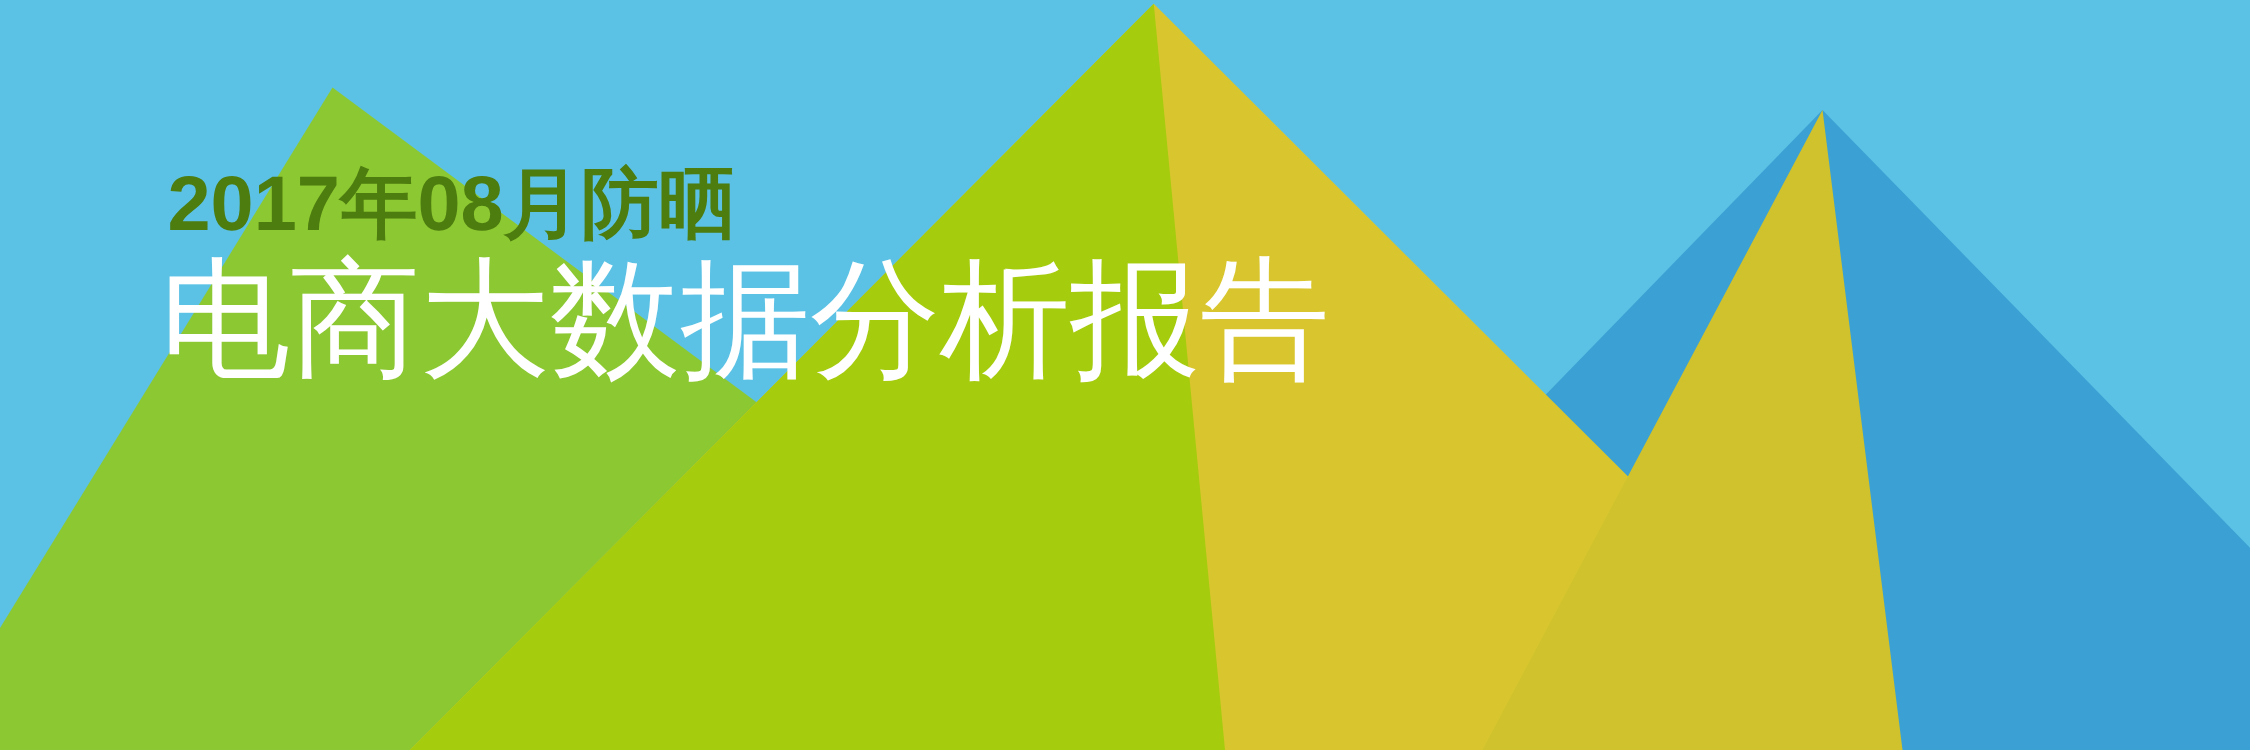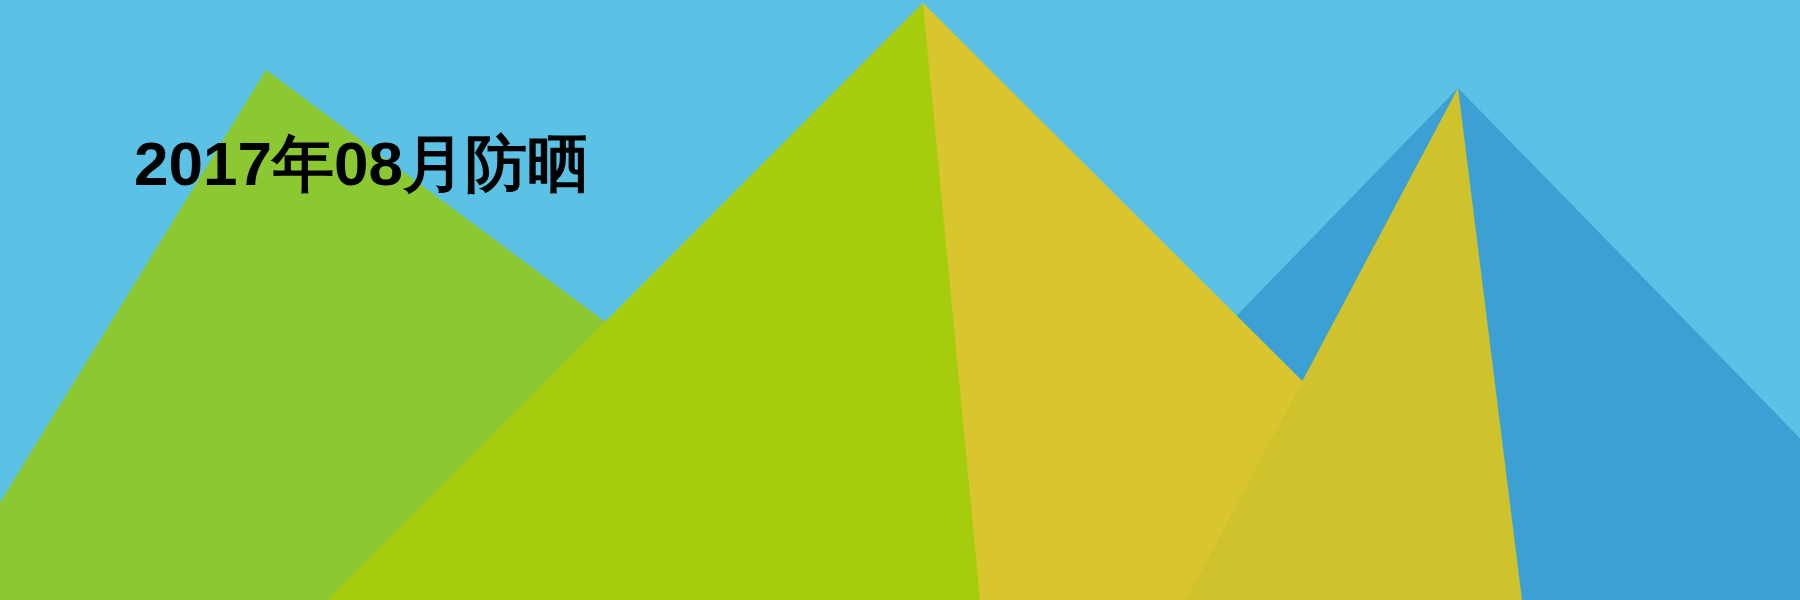--- a/index.html
+++ b/index.html
@@ -65,16 +65,17 @@
 
     <polygon points="923,3 328,600 1522,600" fill="#D9C62E"></polygon>
 
     <polygon points="923,3 328,600 980,600" fill="#A5CC0D"></polygon>
 
     <polygon points="1458,88 1186,600 1522,600" fill="#CFC22D"></polygon>
 
   </svg>
 
   <div id="title-block">
-    <span class="title-line-1" style="color: #000000;">2017年08月防晒</span>
+    <span class="title-line-1" style="color: #4d7c0f;">2017年08月防晒</span>
+    <span class="title-line-2" style="color: rgb(255, 255, 255);">电商大数据分析报告</span>
   </div>
 
 </div>
 
 </body></html>

